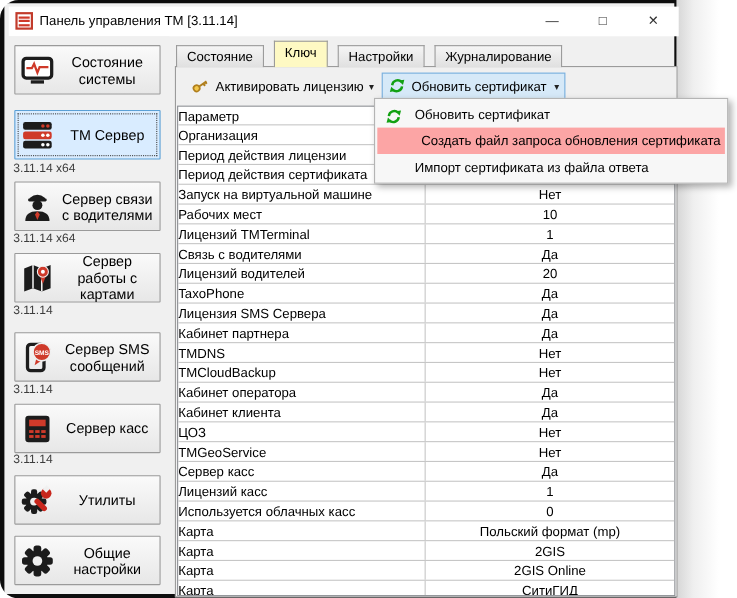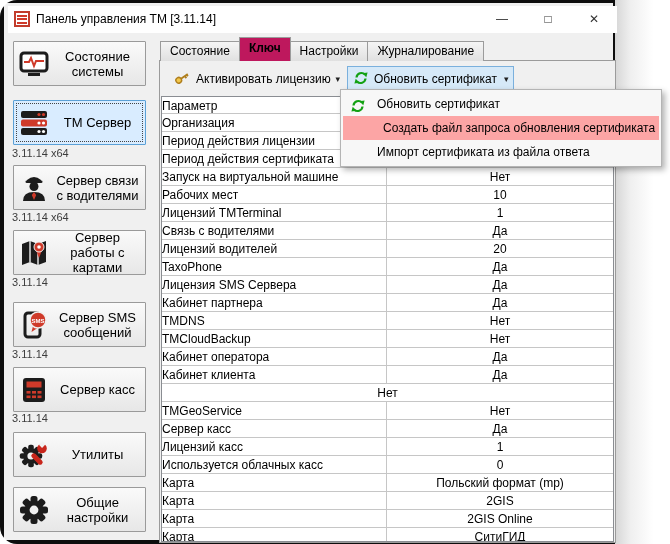--- a/index.html
+++ b/index.html
@@ -24,25 +24,25 @@
   
   .sidebar{position:absolute;left:4px;top:30px;width:146px;height:385px;background:#f0f0f0;}
   .sb-btn{position:absolute;left:5px;width:133px;height:45px;box-sizing:border-box;
           background:linear-gradient(#fafafa,#e7e7e7);border:1px solid #9a9a9a;border-radius:1px;
           display:flex;align-items:center;cursor:default;}
   .sb-btn.sel{background:#d9ecff;border:1px solid #5ba0d6;outline:1px dotted #444;outline-offset:-4px;}
   .sb-ico{width:40px;display:flex;justify-content:center;flex:none;}
   .sb-lbl{flex:1;text-align:center;font-size:13px;line-height:15px;padding-right:4px;}
   .sb-ver{position:absolute;left:4px;font-size:11px;color:#3c3c3c;}
   
-  .tabstrip{position:absolute;left:156px;top:36px;height:22px;display:flex;align-items:flex-end;z-index:2;}
+  .tabstrip{position:absolute;left:156px;top:36px;height:22px;display:flex;align-items:flex-end;z-index:2;gap:10px;}
   .tab{height:19px;line-height:19px;padding:0 9px;font-size:12px;box-sizing:content-box;
        background:linear-gradient(#f5f5f5,#e0e0e0);border:1px solid #9b9b9b;border-bottom:none;
        margin-right:-1px;position:relative;}
-  .tab.active{height:23px;line-height:21px;background:#be185d;z-index:3;font-weight:bold;}
+  .tab.active{height:23px;line-height:21px;background:#fef9c3;z-index:3;}
   
   .tabpage{position:absolute;left:155px;top:57px;width:457px;height:483px;background:#f0f0f0;
        border:1px solid #9b9b9b;box-sizing:border-box;z-index:1;}
   .tbtn{position:absolute;top:5px;height:26px;display:flex;align-items:center;font-size:12px;
        box-sizing:border-box;padding:0 6px;}
   .tbtn .lbl{margin-left:6px;white-space:nowrap;}
   .tbtn .arr{font-size:9px;color:#222;}
   #btn-activate{left:8px;width:178px;}
   #btn-activate .arr{margin-left:auto;}
   #btn-update{left:187px;width:167px;background:#d6e9f8;border:1px solid #7ab0dd;}
@@ -308,20 +308,21 @@
             </div>
             <div class="trow">
               <div class="tcell c1">Кабинет оператора</div>
               <div class="tcell c2">Да</div>
             </div>
             <div class="trow">
               <div class="tcell c1">Кабинет клиента</div>
               <div class="tcell c2">Да</div>
             </div>
             <div class="trow">
+              <div class="tcell c1">ЦОЗ</div>
               <div class="tcell c2">Нет</div>
             </div>
             <div class="trow">
               <div class="tcell c1">TMGeoService</div>
               <div class="tcell c2">Нет</div>
             </div>
             <div class="trow">
               <div class="tcell c1">Сервер касс</div>
               <div class="tcell c2">Да</div>
             </div>

